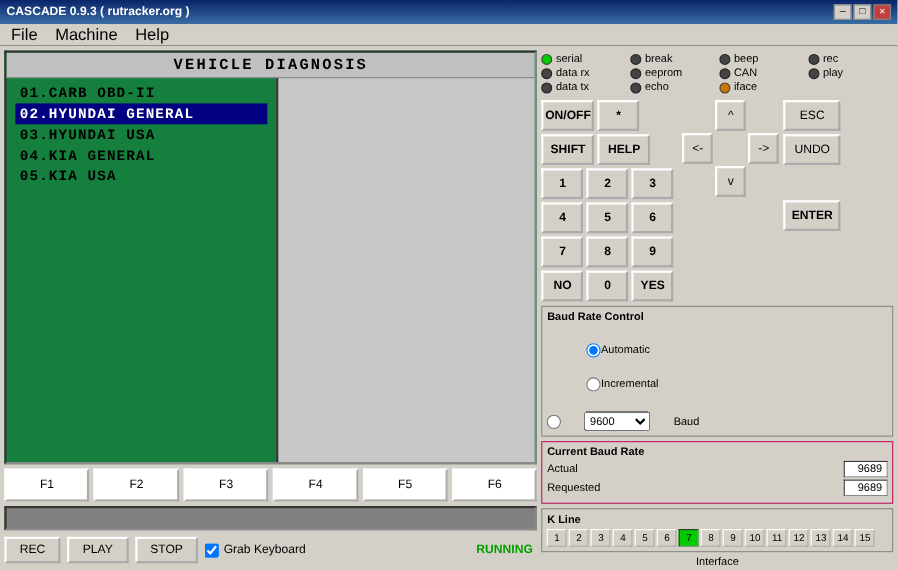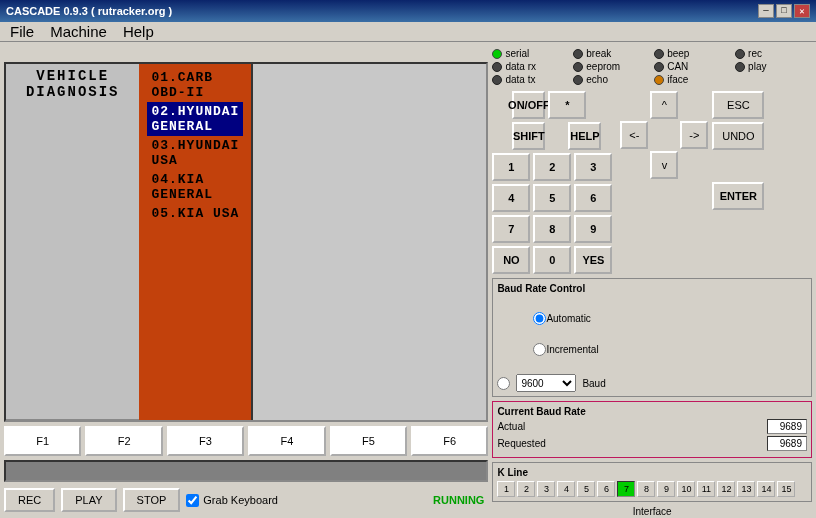--- a/index.html
+++ b/index.html
@@ -76,24 +76,24 @@
     .left-panel {
       display: flex;
       flex-direction: column;
       width: 485px;
       gap: 4px;
     }
 
     
     .vehicle-area {
       border: 2px inset #888;
-      background: #c2410c;
+      background: #15803d;
       flex: 1;
       display: flex;
-      margin-top: 16px;
+      flex-direction: column;
     }
     .vehicle-header {
       background: #c0c0c0;
       text-align: center;
       font-size: 14px;
       font-weight: bold;
       padding: 4px 0 2px 0;
       letter-spacing: 2px;
       border-bottom: 1px solid #888;
     }
@@ -238,21 +238,21 @@
       background: #d4d0c8;
       border: 2px outset #fff;
       font-family: Arial, sans-serif;
       font-size: 11px;
       font-weight: bold;
       cursor: pointer;
       display: flex;
       align-items: center;
       justify-content: center;
     }
-    .key-btn.wide { width: 33px; margin-left: 20px; }
+    .key-btn.wide { width: 48px; }
     .arrow-btn {
       background: #d4d0c8;
       border: 2px outset #fff;
       font-size: 11px;
       cursor: pointer;
       display: flex;
       align-items: center;
       justify-content: center;
     }
     .esc-undo {
@@ -306,21 +306,21 @@
     .radio-row {
       display: flex;
       align-items: center;
       gap: 0;
       margin: 18px 0;
       padding-left: 36px;
     }
     .baud-dropdown-row {
       display: flex;
       align-items: center;
-      gap: 6px;
+      gap: 21px;
       margin-top: 18px;
     }
     .baud-select {
       width: 60px;
       height: 18px;
       font-size: 10px;
     }
     .current-baud {
       flex: 1;
       border: 1px solid #be185d;

